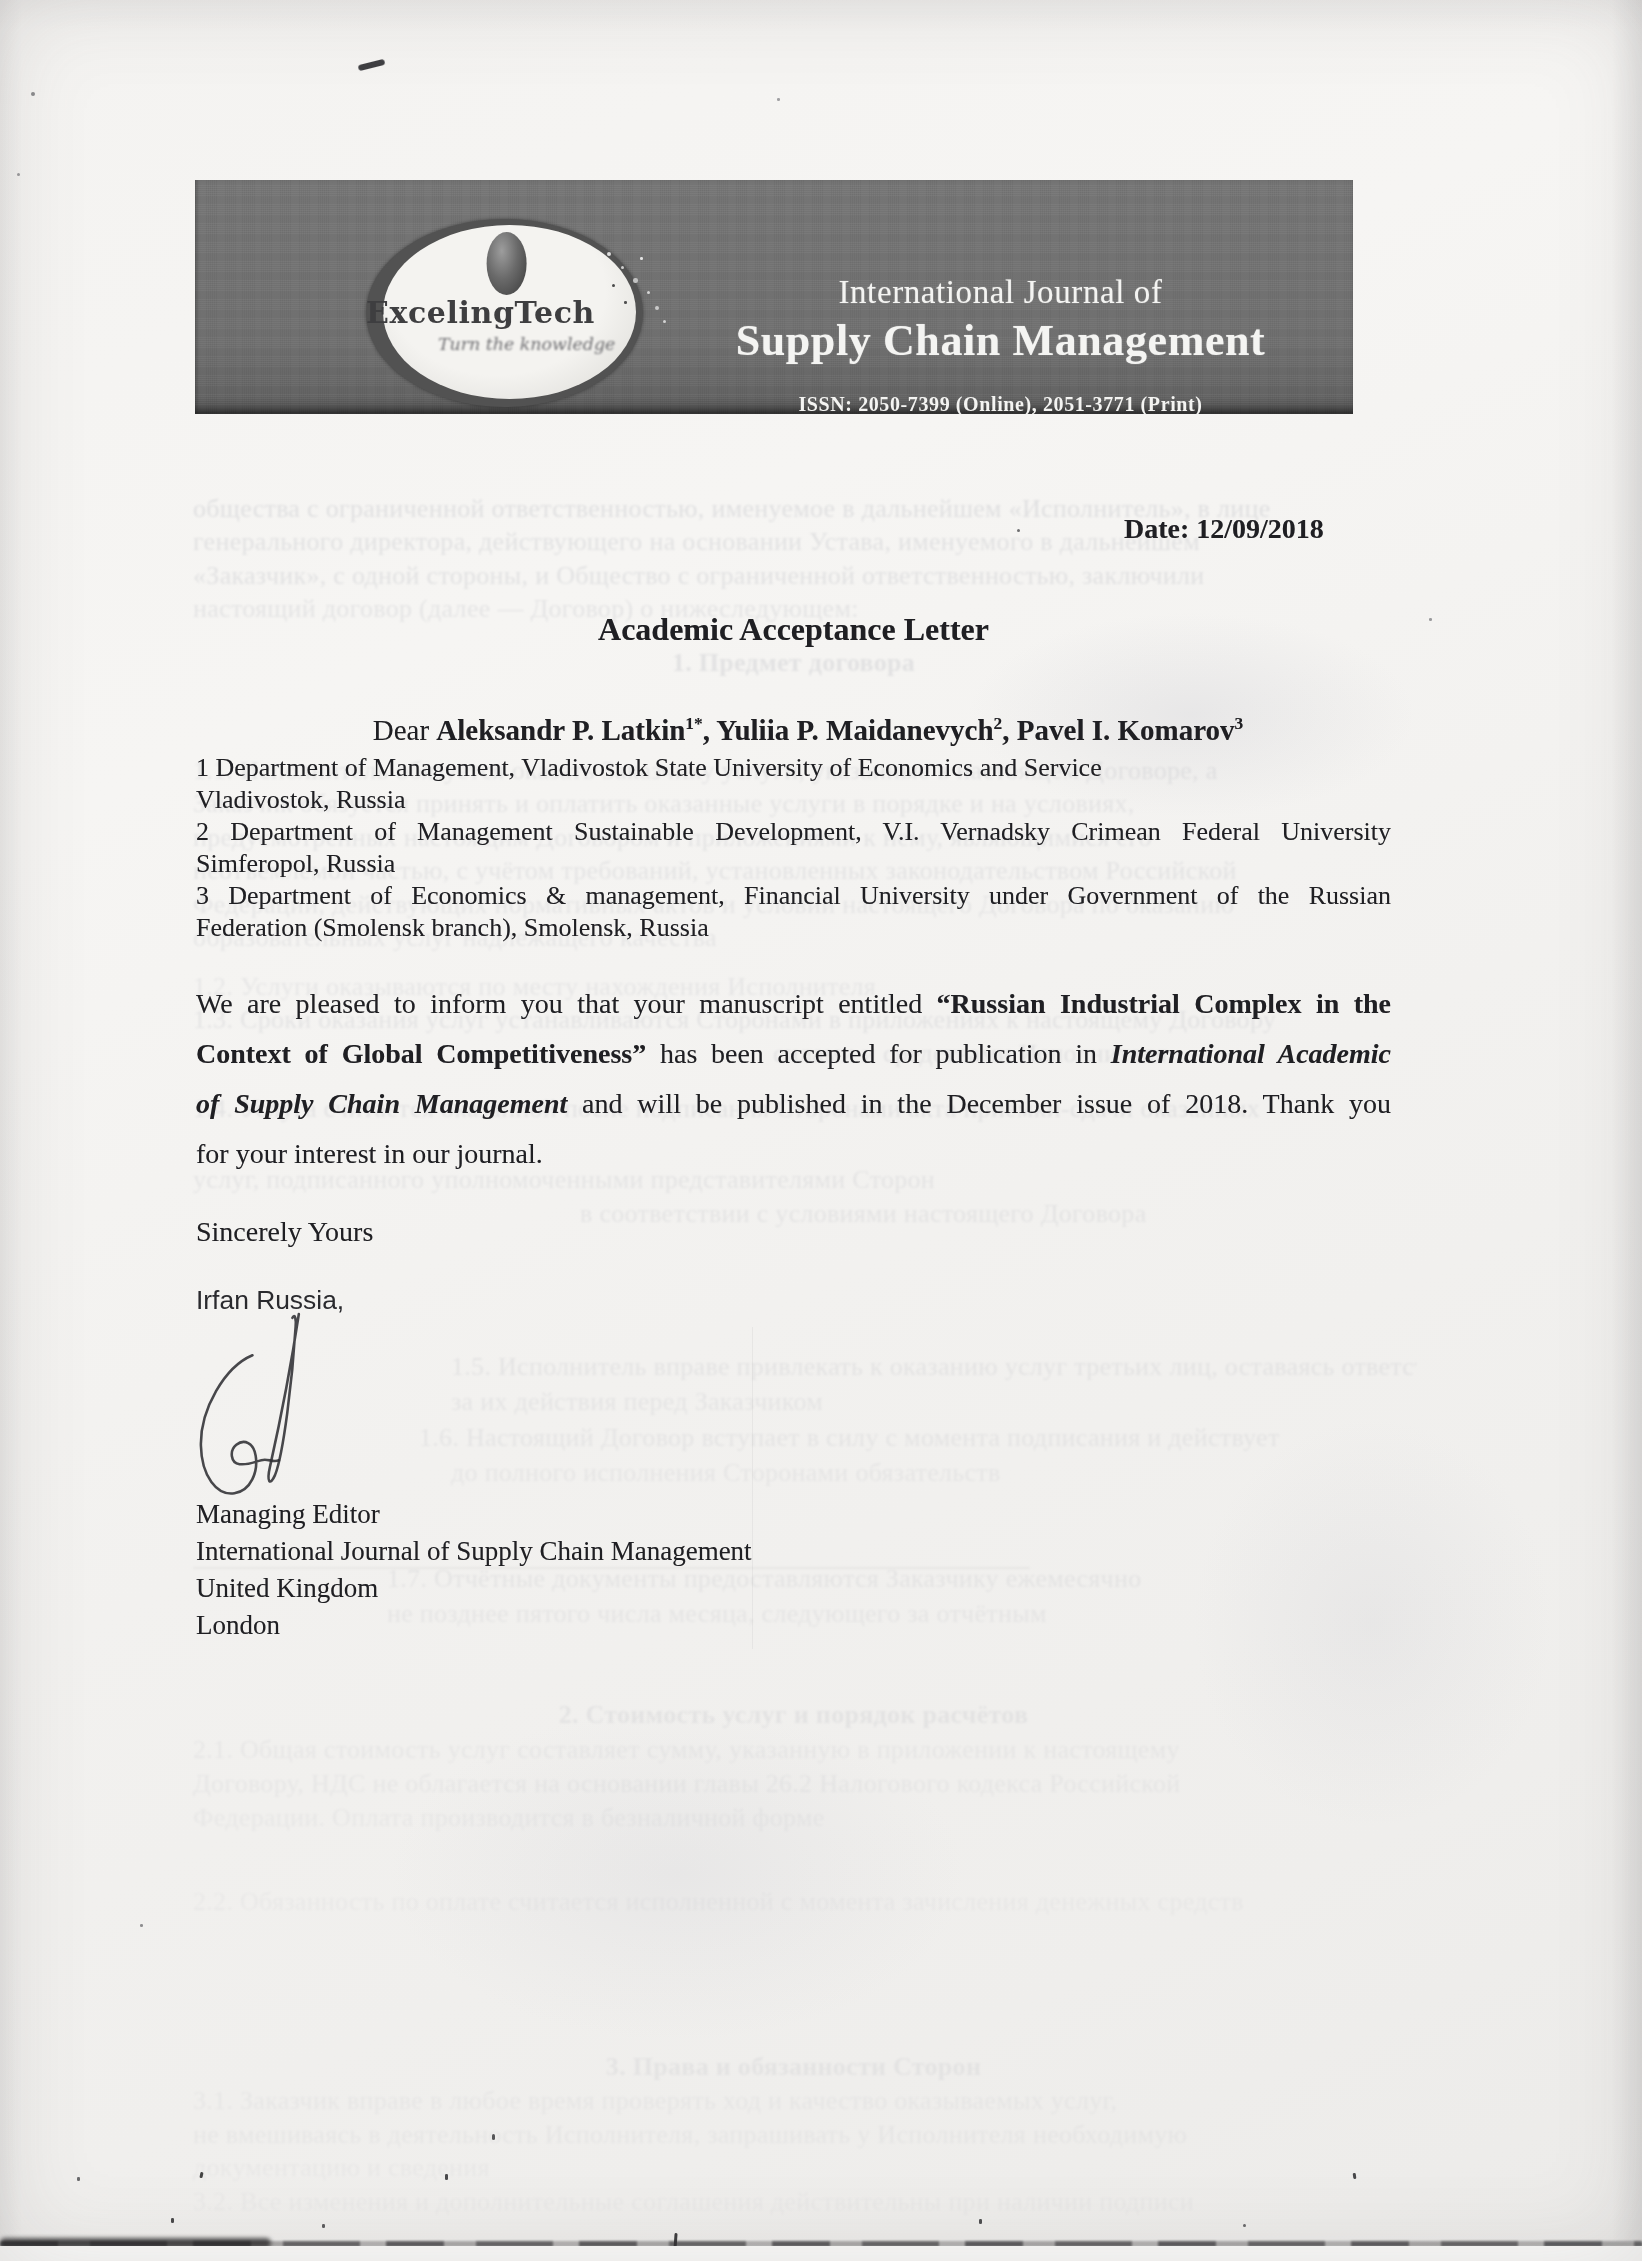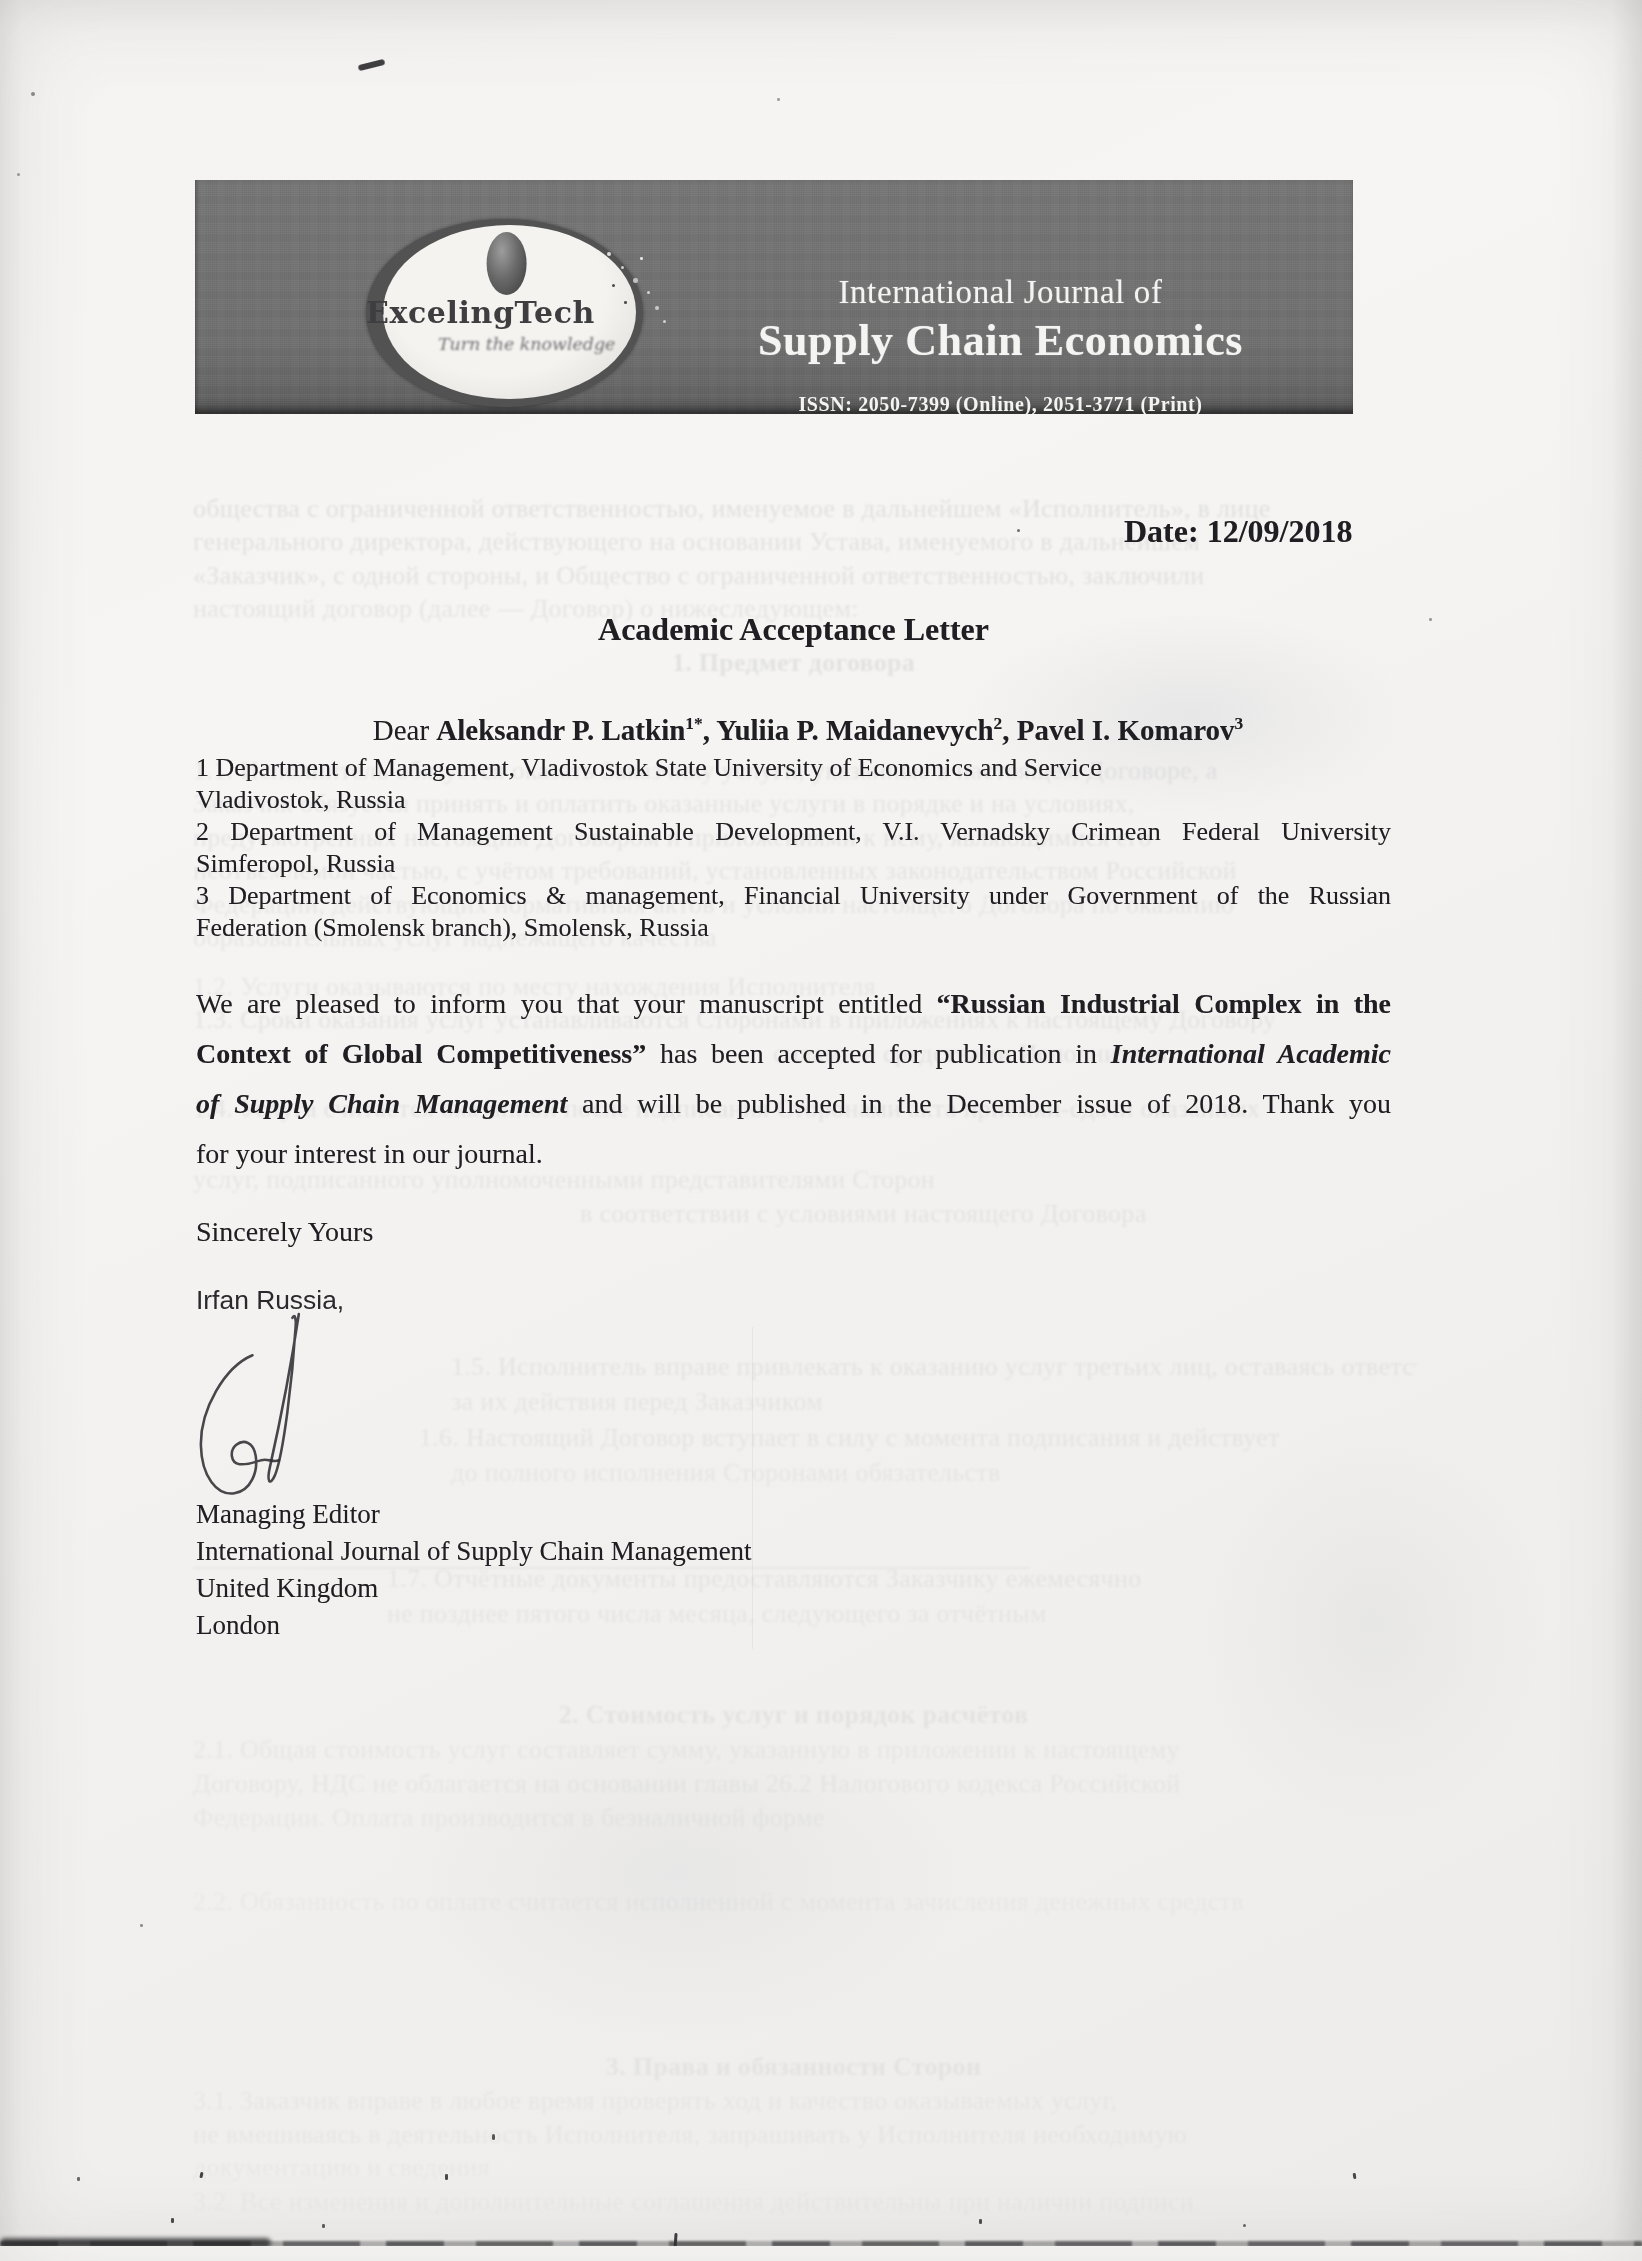--- a/index.html
+++ b/index.html
@@ -42,21 +42,21 @@
     background:radial-gradient(ellipse at 45% 38%,#f4f3f0 55%,#e2e1dd 85%,#cfcecb 100%);}
   .logo-bulb{position:absolute;left:50%;top:13px;width:40px;height:63px;transform:translateX(-46%);
     border-radius:50%;background:radial-gradient(ellipse at 38% 30%,#9d9d9d 0%,#6a6a6a 45%,#424242 90%);filter:blur(0.4px);}
   .logo-brand{position:absolute;left:0;right:0;top:76px;text-align:left;font-family:"DejaVu Serif",serif;
     font-weight:bold;font-size:30px;color:#3e3e40;filter:blur(0.3px);letter-spacing:0.6px;}
   .logo-tagline{position:absolute;left:22%;right:6%;top:115px;text-align:center;font-style:italic;
     font-size:17.4px;color:#6f6f72;filter:blur(0.9px);font-family:"DejaVu Serif",serif;}
   .speck{position:absolute;border-radius:50%;}
 
   
-  .date{position:absolute;left:1124px;top:513px;font-size:32px;font-weight:bold;z-index:5;text-shadow:0 0 0.6px rgba(30,30,30,.35);}
+  .date{position:absolute;left:1124px;top:513px;font-size:28px;font-weight:bold;z-index:5;text-shadow:0 0 0.6px rgba(30,30,30,.35);}
   .heading{position:absolute;left:196px;top:611px;width:1195px;text-align:center;font-size:32px;font-weight:bold;z-index:5;text-shadow:0 0 0.6px rgba(30,30,30,.35);}
   .salutation{position:absolute;left:196px;top:713px;width:1224px;font-size:29px;z-index:5;text-shadow:0 0 0.6px rgba(30,30,30,.3);text-align:center;}
   .salutation sup{font-size:.6em;font-weight:bold;}
   .affiliations{position:absolute;left:196px;top:752px;width:1195px;font-size:26px;line-height:32px;z-index:5;text-shadow:0 0 0.6px rgba(30,30,30,.3);}
   .aff-line.just{text-align:justify;text-align-last:justify;}
   .body-block{position:absolute;left:196px;top:979px;width:1195px;font-size:28px;line-height:50px;z-index:5;text-shadow:0 0 0.6px rgba(30,30,30,.3);}
   .body-line.jl{text-align:justify;text-align-last:justify;}
   .sb{font-weight:bold;}
   .sbi{font-weight:bold;font-style:italic;}
   .sincerely{position:absolute;left:196px;top:1216px;font-size:28px;z-index:5;text-shadow:0 0 0.6px rgba(30,30,30,.3);}
@@ -134,21 +134,21 @@
     <div class="speck" style="left:438px;top:98px;width:4.5px;height:4.5px;background:#c2c2c2;"></div>
     <div class="speck" style="left:452px;top:111px;width:3.2px;height:3.2px;background:#d6d6d6;"></div>
     <div class="speck" style="left:445px;top:77px;width:2.6px;height:2.6px;background:#e3e3e3;"></div>
     <div class="speck" style="left:460px;top:126px;width:3.9px;height:3.9px;background:#cacaca;"></div>
     <div class="speck" style="left:468px;top:140px;width:3.2px;height:3.2px;background:#d2d2d2;"></div>
     <div class="speck" style="left:417px;top:104px;width:3.2px;height:3.2px;background:#4a4a4a;"></div>
     <div class="speck" style="left:429px;top:121px;width:2.6px;height:2.6px;background:#505050;"></div>
 
     <div class="banner-text">
       <div class="bt1">International Journal of</div>
-      <div class="bt2">Supply Chain Economics</div>
+      <div class="bt2">Supply Chain Management</div>
       <div class="bt3">ISSN: 2050-7399 (Online), 2051-3771 (Print)</div>
     </div>
   </div>
 
   <div class="date">Date: 12/09/2018</div>
   <div class="heading">Academic Acceptance Letter</div>
   <div class="salutation" id="salutation"><span>Dear </span><b>Aleksandr P. Latkin</b><sup>1*</sup><b>, </b><b>Yuliia P. Maidanevych</b><sup>2</sup><b>, </b><b>Pavel I. Komarov</b><sup>3</sup></div>
   <div class="affiliations" id="affiliations">
       <div class="aff-line">1 Department of Management, Vladivostok State University of Economics and Service</div>
       <div class="aff-line">Vladivostok, Russia</div>

